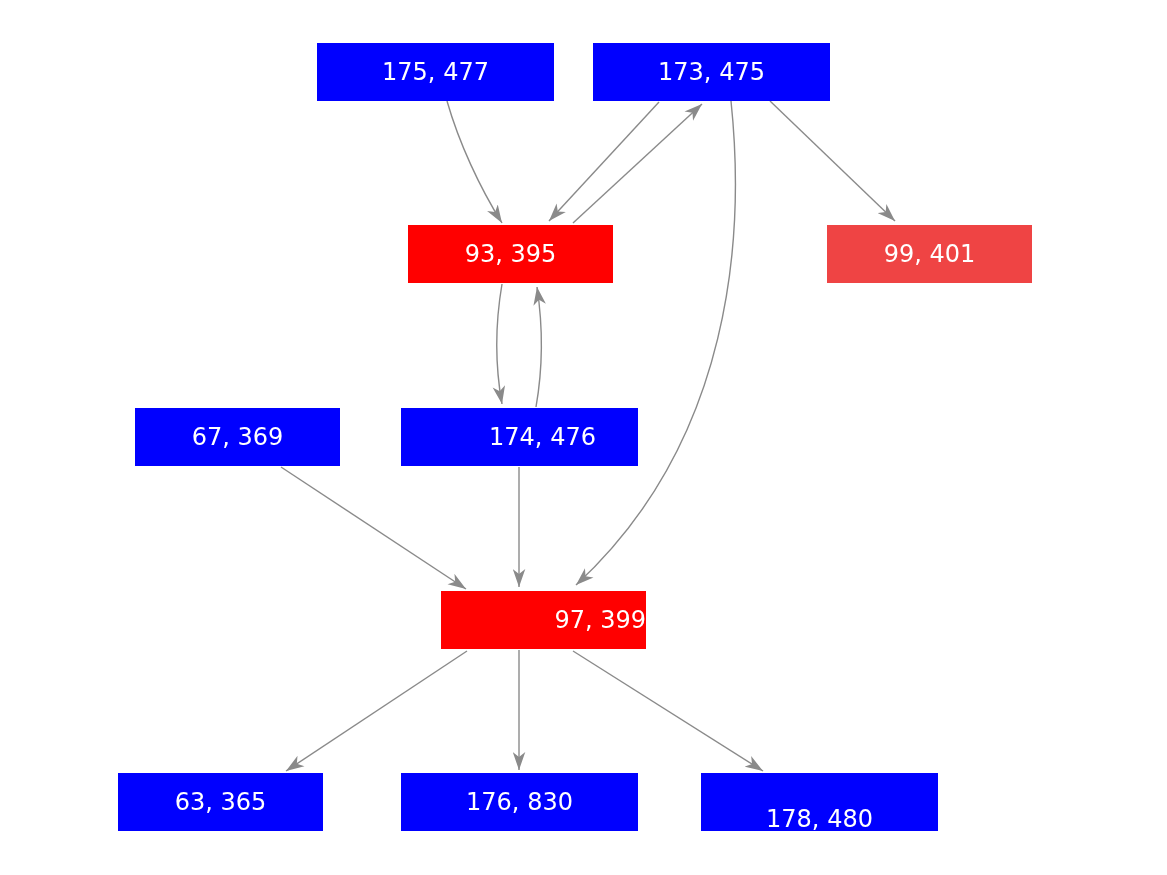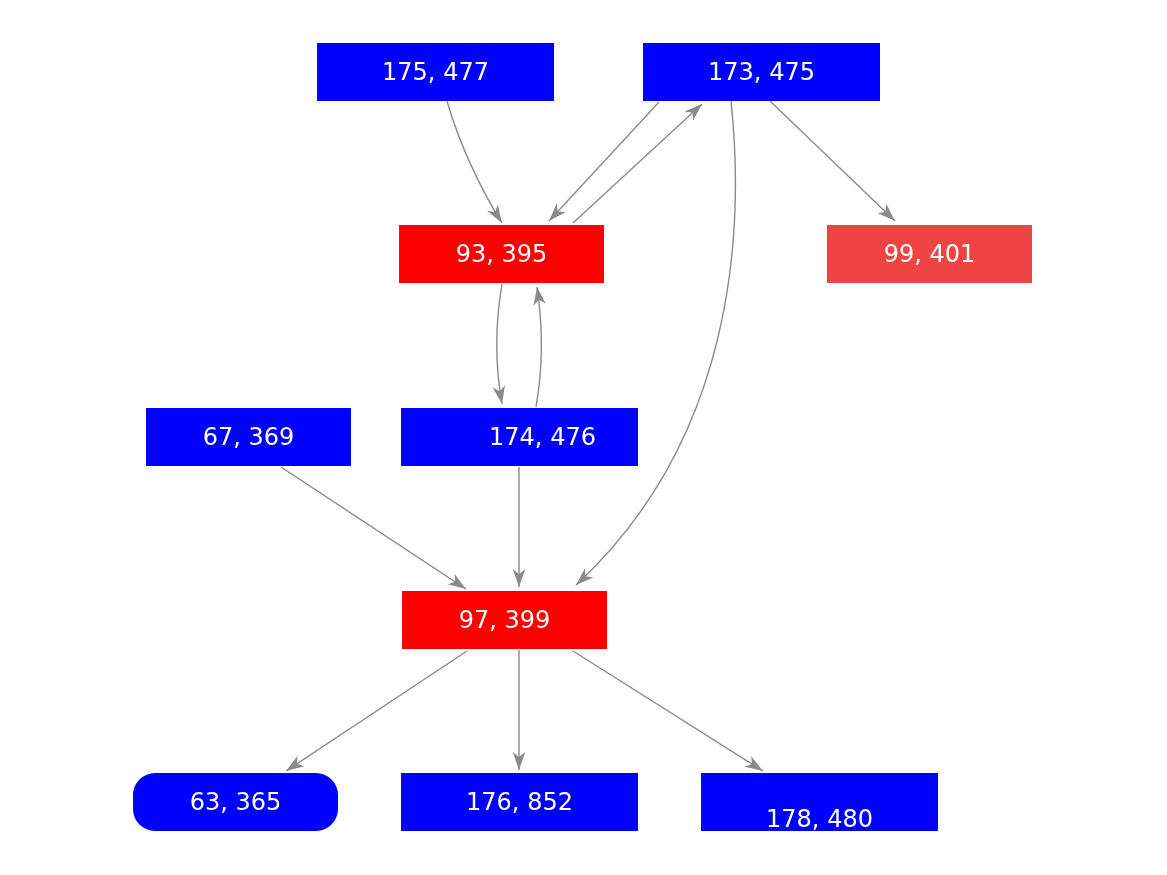--- a/index.html
+++ b/index.html
@@ -34,27 +34,27 @@
     justify-content: center;
     font-size: 24px;
     line-height: 1;
     white-space: nowrap;
     box-sizing: border-box;
   }
   .w-wide   { width: 237px; }
   .w-narrow { width: 205px; }
 
   .pos-a { left: 317px; top: 43px;  }
-  .pos-b { left: 643px; top: 43px;  }
-  .pos-c { left: 399px; top: 225px; }
+  .pos-b { left: 593px; top: 43px;  }
+  .pos-c { left: 408px; top: 225px; }
   .pos-d { left: 827px; top: 225px; }
-  .pos-e { left: 146px; top: 408px; }
+  .pos-e { left: 135px; top: 408px; }
   .pos-f { left: 401px; top: 408px; padding-left: 46px; }
-  .pos-g { left: 402px; top: 591px; }
-  .pos-h { left: 133px; top: 773px; border-radius: 22px; }
+  .pos-g { left: 441px; top: 591px; justify-content: flex-end; }
+  .pos-h { left: 118px; top: 773px; }
   .pos-i { left: 401px; top: 773px; }
   .pos-j { left: 701px; top: 773px; }
 </style>
 </head>
 <body>
 
 <div class="canvas" style="background: rgb(255, 255, 255);">
 
   <svg class="edge-layer" viewBox="0 0 1167 875" xmlns="http://www.w3.org/2000/svg">
     <defs>
@@ -94,19 +94,19 @@
   <div class="node w-wide pos-f" style="background-color: rgb(0, 0, 255); color: rgb(255, 255, 255);">
     <span>174, 476</span>
   </div>
   <div class="node w-narrow pos-g" style="background-color: rgb(255, 0, 0); color: rgb(255, 255, 255);">
     <span>97, 399</span>
   </div>
   <div class="node w-narrow pos-h" style="background-color: rgb(0, 0, 255); color: rgb(255, 255, 255);">
     <span>63, 365</span>
   </div>
   <div class="node w-wide pos-i" style="background-color: rgb(0, 0, 255); color: rgb(255, 255, 255);">
-    <span>176, 852</span>
+    <span>176, 830</span>
   </div>
   <div class="node w-wide pos-j" style="background-color: rgb(0, 0, 255); color: rgb(255, 255, 255); align-items: flex-end;">
     <span>178, 480</span>
   </div>
 
 </div>
 
 </body></html>

